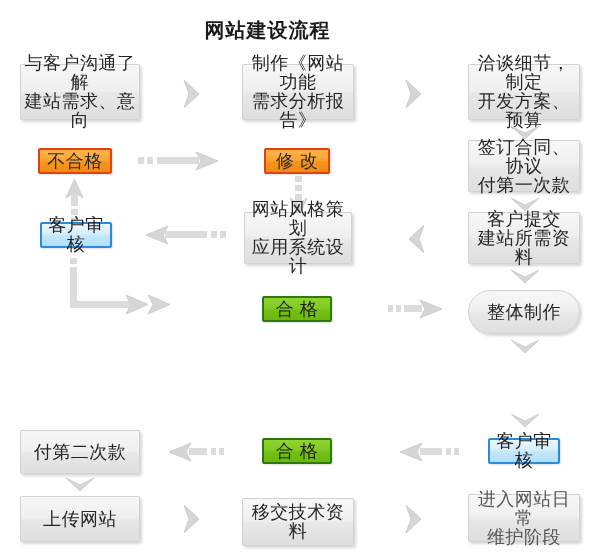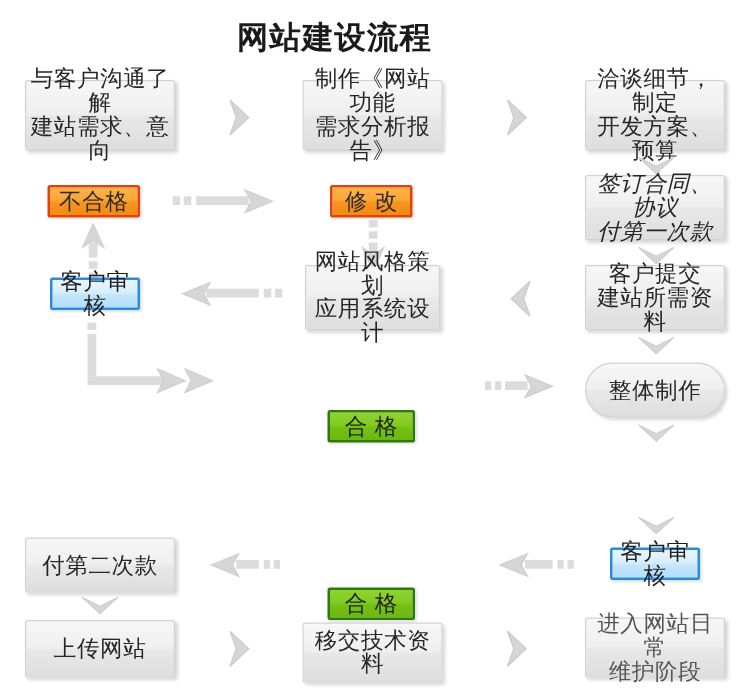--- a/index.html
+++ b/index.html
@@ -20,21 +20,21 @@
     background: #ffffff;
   }
 
   
   .title {
     position: absolute;
     left: 0;
     top: 14px;
     width: 535px;
     text-align: center;
-    font-size: 25px;
+    font-size: 20px;
     font-weight: bold;
     color: #1a1a1a;
     letter-spacing: 1px;
     line-height: 32px;
   }
 
   
   .node {
     position: absolute;
     box-sizing: border-box;
@@ -77,21 +77,20 @@
     box-shadow: 1px 1px 2px rgba(0,0,0,0.12);
   }
 
   
   .node.green {
     background: linear-gradient(to bottom, #8fd430 0%, #82cb23 45%, #74c014 55%, #6cb80e 100%);
     border: 2px solid #2d7a0b;
     border-radius: 2px;
     color: #1f1f1f;
     box-shadow: 1px 1px 2px rgba(0,0,0,0.12);
-    margin-top: 32px;
   }
 
   
   .conn { position: absolute; }
   .conn svg { display: block; }
 </style>
 </head>
 <body>
 
 <div id="canvas">
@@ -133,21 +132,21 @@
     <svg width="86" height="22" viewBox="0 0 86 22">
       <rect x="0" y="7" width="6" height="7" fill="#dcdcdc"></rect>
       <rect x="9" y="7" width="6" height="7" fill="#dcdcdc"></rect>
       <rect x="19" y="7" width="42" height="7" fill="#dcdcdc"></rect>
       <path d="M58 2 L80 11 L58 20 L63 11 Z" fill="#d6d6d6" stroke="#cfcfcf" stroke-width="1"></path>
     </svg>
   </div>
 
   <div class="node orange" style="left:264px; top:148px; width:66px; height:26px;">修  改</div>
 
-  <div class="node grey" style="left:468px; top:140px; width:112px; height:52px;font-style:italic;">签订合同、协议
+  <div class="node grey" style="left:468px; top:140px; width:112px; height:52px;">签订合同、协议
 付第一次款</div>
 
   <div class="conn" style="left:64px; top:178px;">
     <svg width="22" height="46" viewBox="0 0 22 46">
       <rect x="7" y="40" width="7" height="6" fill="#dcdcdc"></rect>
       <rect x="7" y="31" width="7" height="6" fill="#dcdcdc"></rect>
       <rect x="7" y="15" width="7" height="13" fill="#dcdcdc"></rect>
       <path d="M2 20 L10.5 1 L19 20 L10.5 14 Z" fill="#d6d6d6" stroke="#cfcfcf" stroke-width="1"></path>
     </svg>
   </div>

